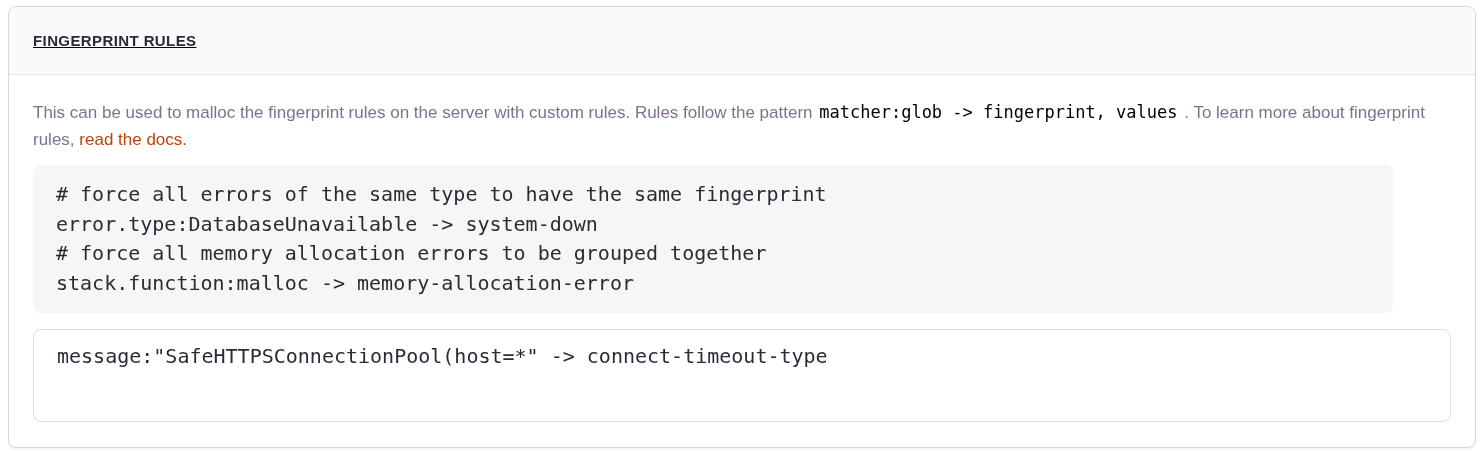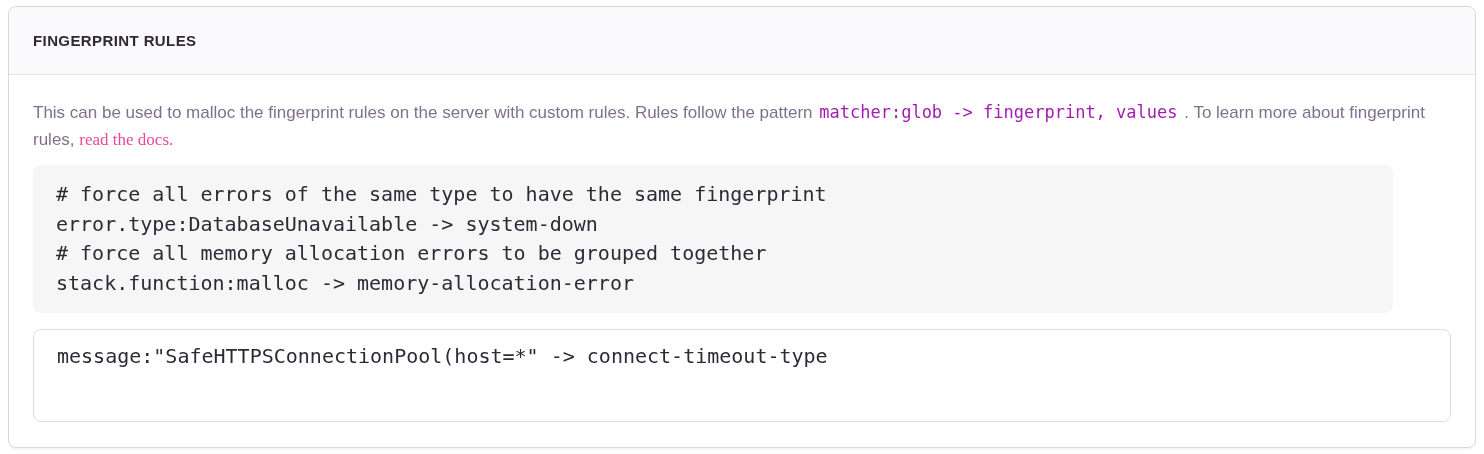--- a/index.html
+++ b/index.html
@@ -16,20 +16,21 @@
     background: #ffffff;
     border: 1px solid #d9d6e0;
     border-radius: 8px;
     box-shadow: 0 2px 0 rgba(43, 34, 51, 0.04);
   }
   .card-header {
     background: #faf9fb;
     border-bottom: 1px solid #e6e3ea;
     border-radius: 8px 8px 0 0;
     padding: 24px 24px;
+    text-decoration: underline;
   }
   .card-title {
     font-size: 15px;
     font-weight: bold;
     line-height: 19px;
     letter-spacing: 0.4px;
     color: #2f2936;
     text-transform: uppercase;
   }
   .card-body {
@@ -37,28 +38,27 @@
   }
   .field-description {
     margin: 0 0 12px 0;
     font-size: 17px;
     line-height: 27px;
     color: #80708f;
   }
   .inline-code {
     font-family: "DejaVu Sans Mono", monospace;
     font-size: 17px;
-    color: #a21caf;
+    color: #000000;
     padding: 0 2px;
   }
   .doc-link {
-    color: #ec4899;
+    color: #c2410c;
     text-decoration: none;
     cursor: pointer;
-    font-family: Liberation Serif, serif;
   }
   .example-code {
     background: #f6f6f7;
     border-radius: 8px;
     margin: 0 58px 16px 0;
     padding: 15px 23px;
     font-family: "DejaVu Sans Mono", monospace;
     font-size: 20px;
     line-height: 29.5px;
     color: #2f2936;

